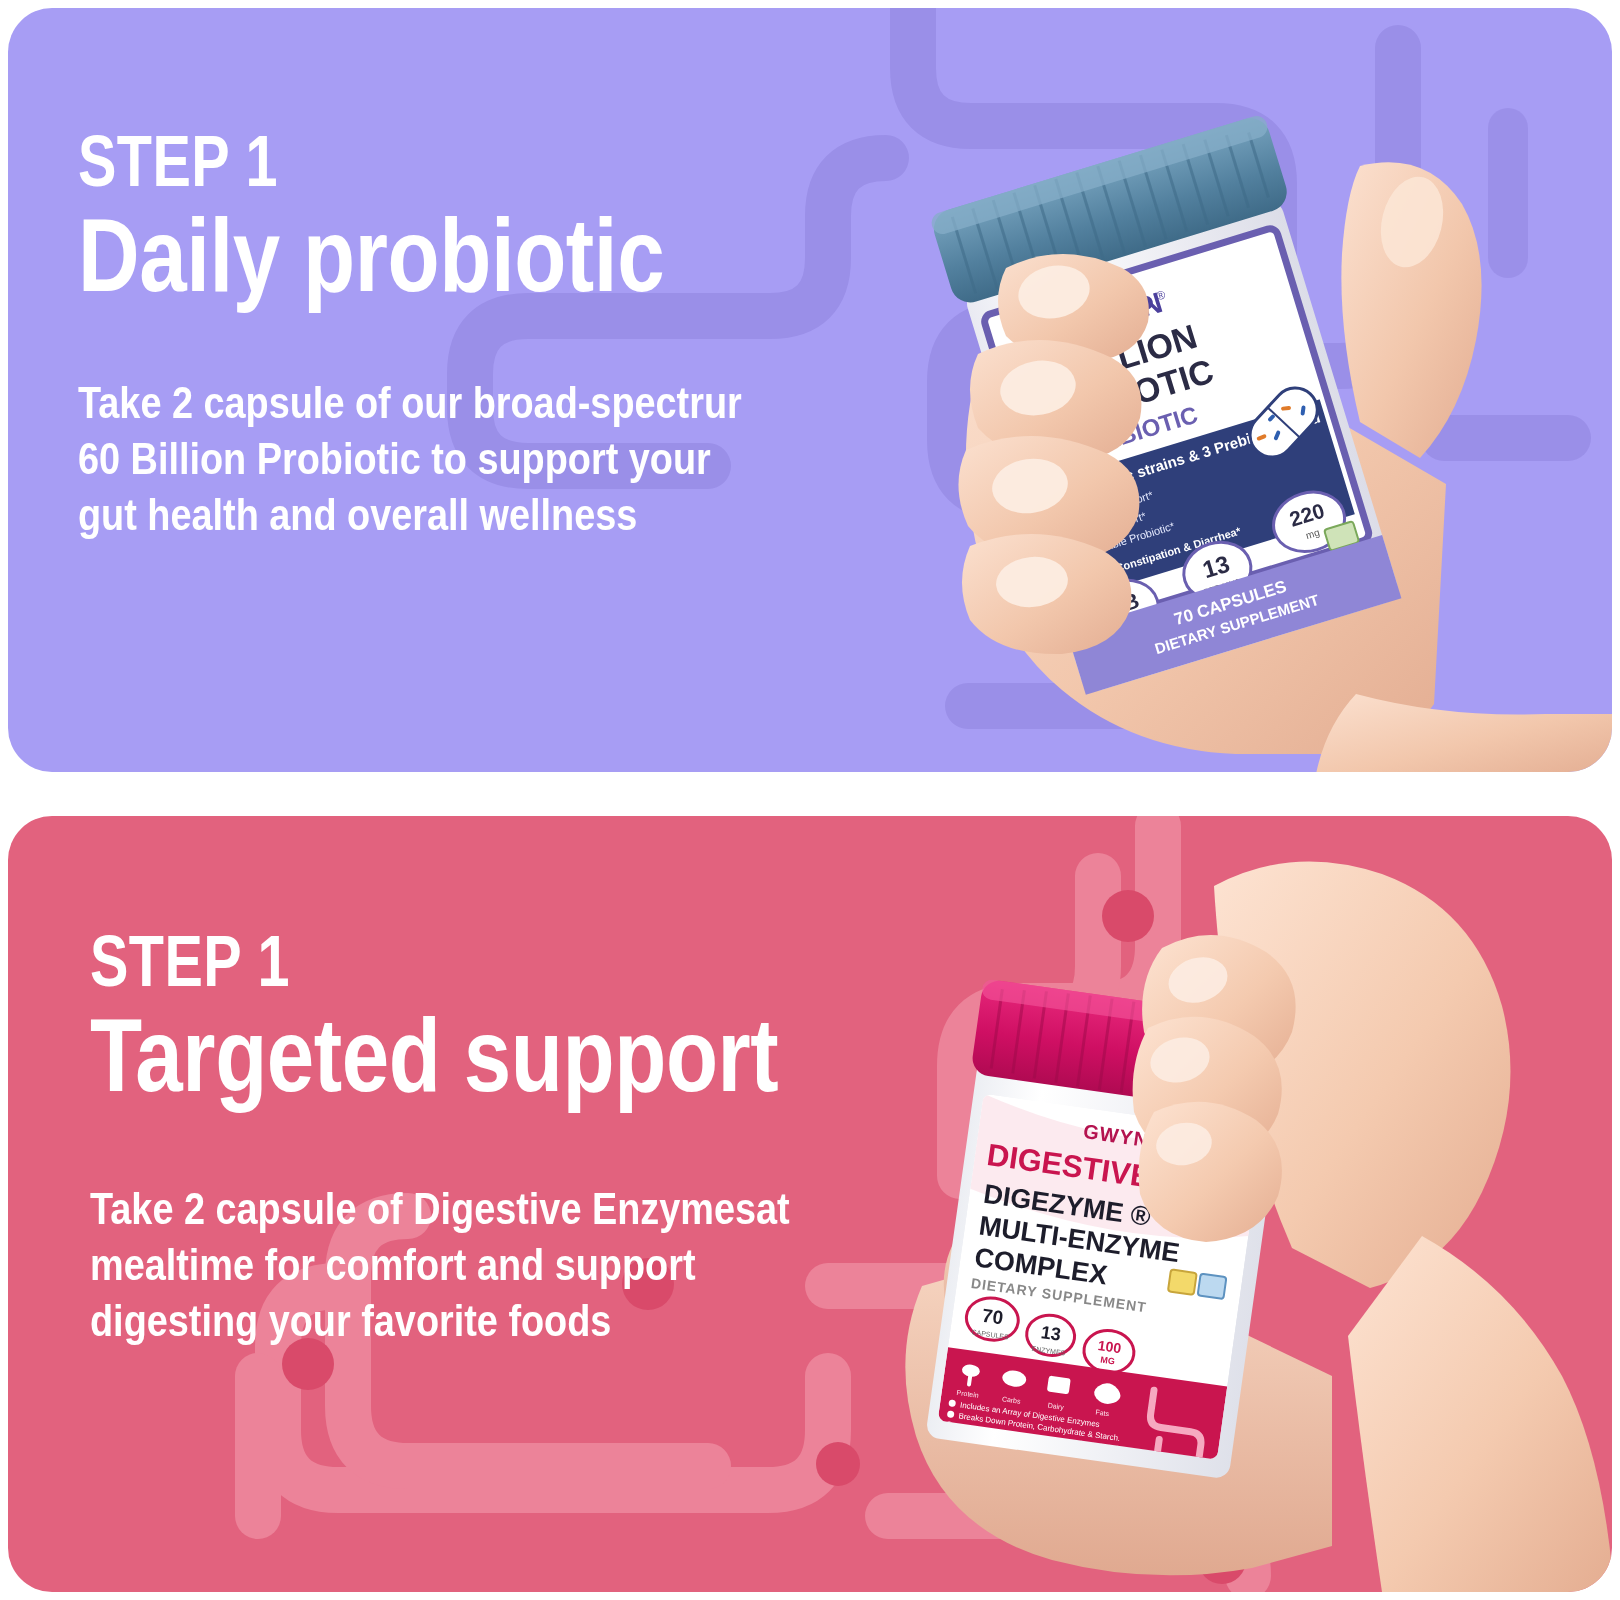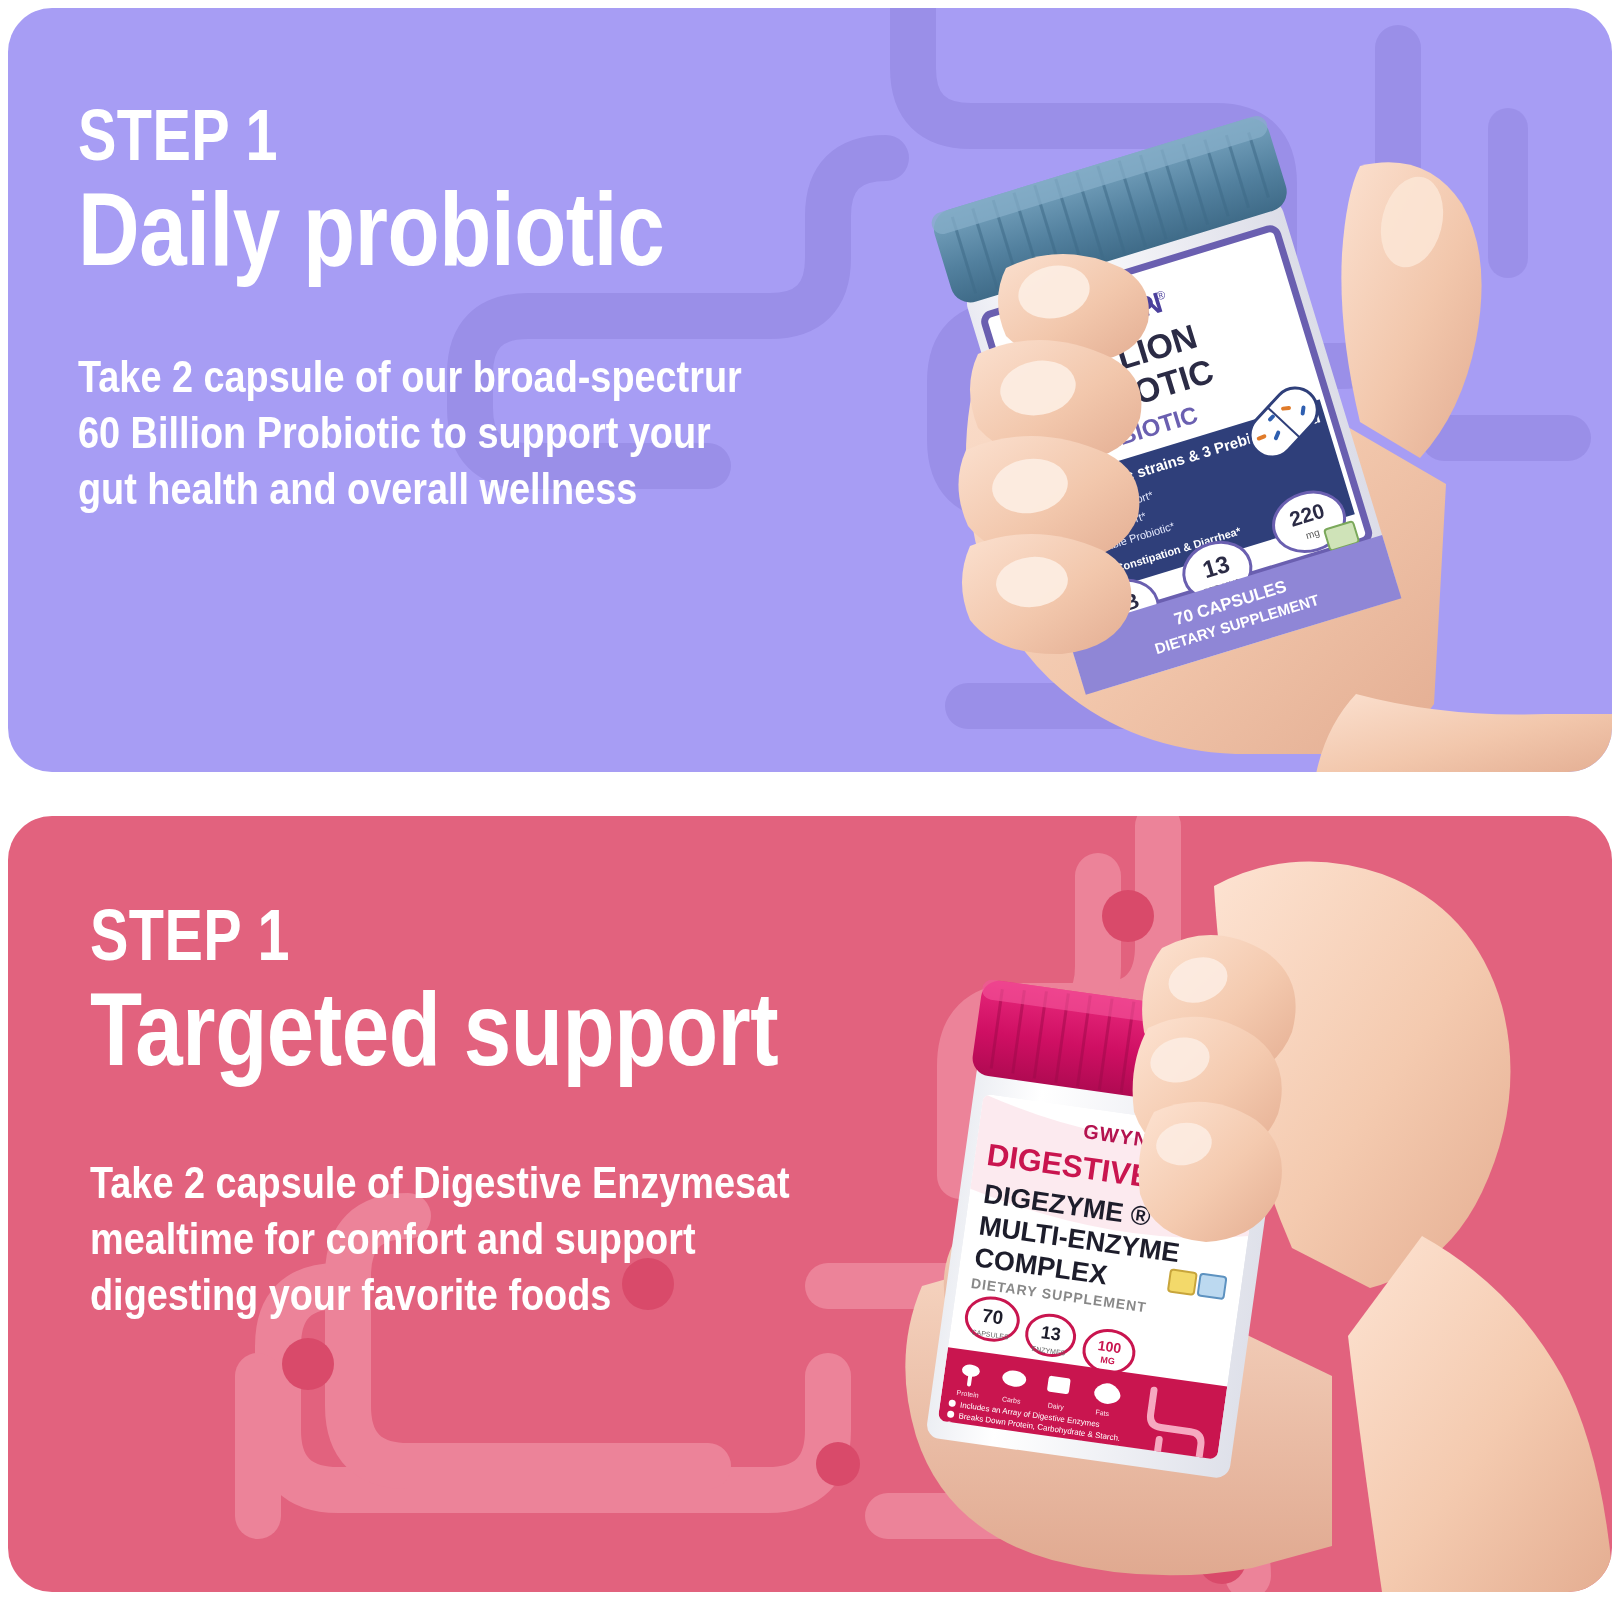--- a/index.html
+++ b/index.html
@@ -44,20 +44,21 @@
     inset: 0;
     pointer-events: none;
   }
   .gut-pattern svg { display: block; }
 
   
   .copy {
     position: absolute;
     z-index: 6;
     color: #ffffff;
+    margin-top: 26px;
   }
   .copy--probiotic { left: 70px; top: 92px; width: 820px; }
   .copy--enzymes   { left: 82px; top: 900px; width: 840px; }
 
   .step-eyebrow {
     font-family: "Liberation Sans", sans-serif;
     font-weight: 700;
     font-size: 72px;
     line-height: 0.98;
     letter-spacing: 0.5px;

